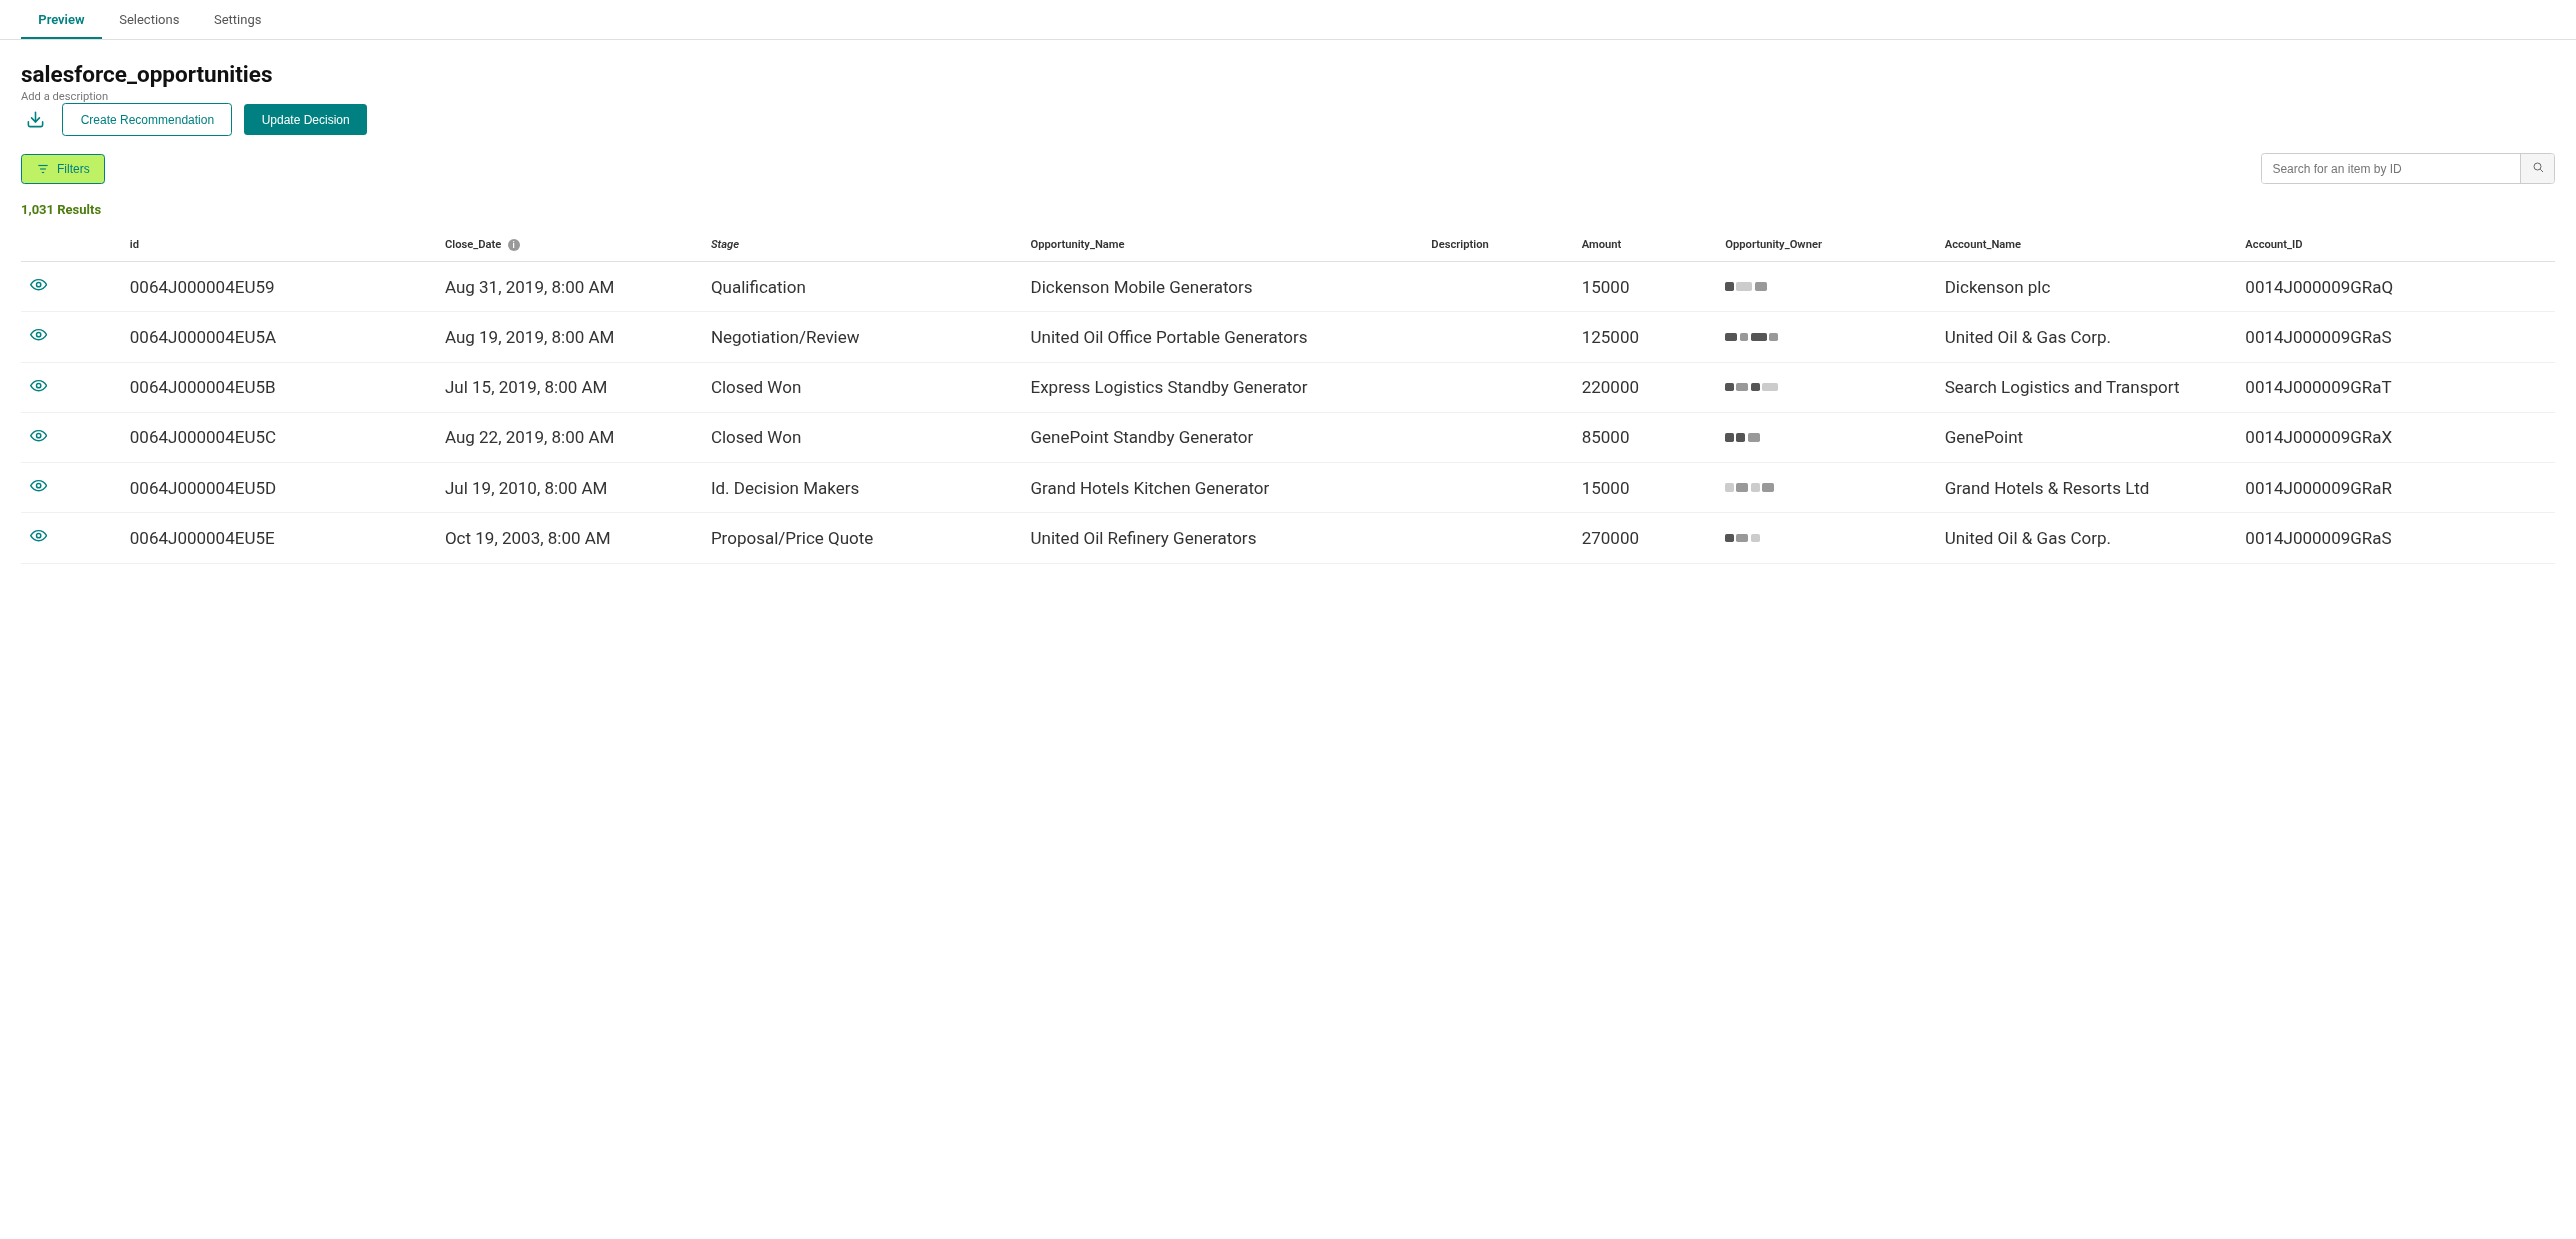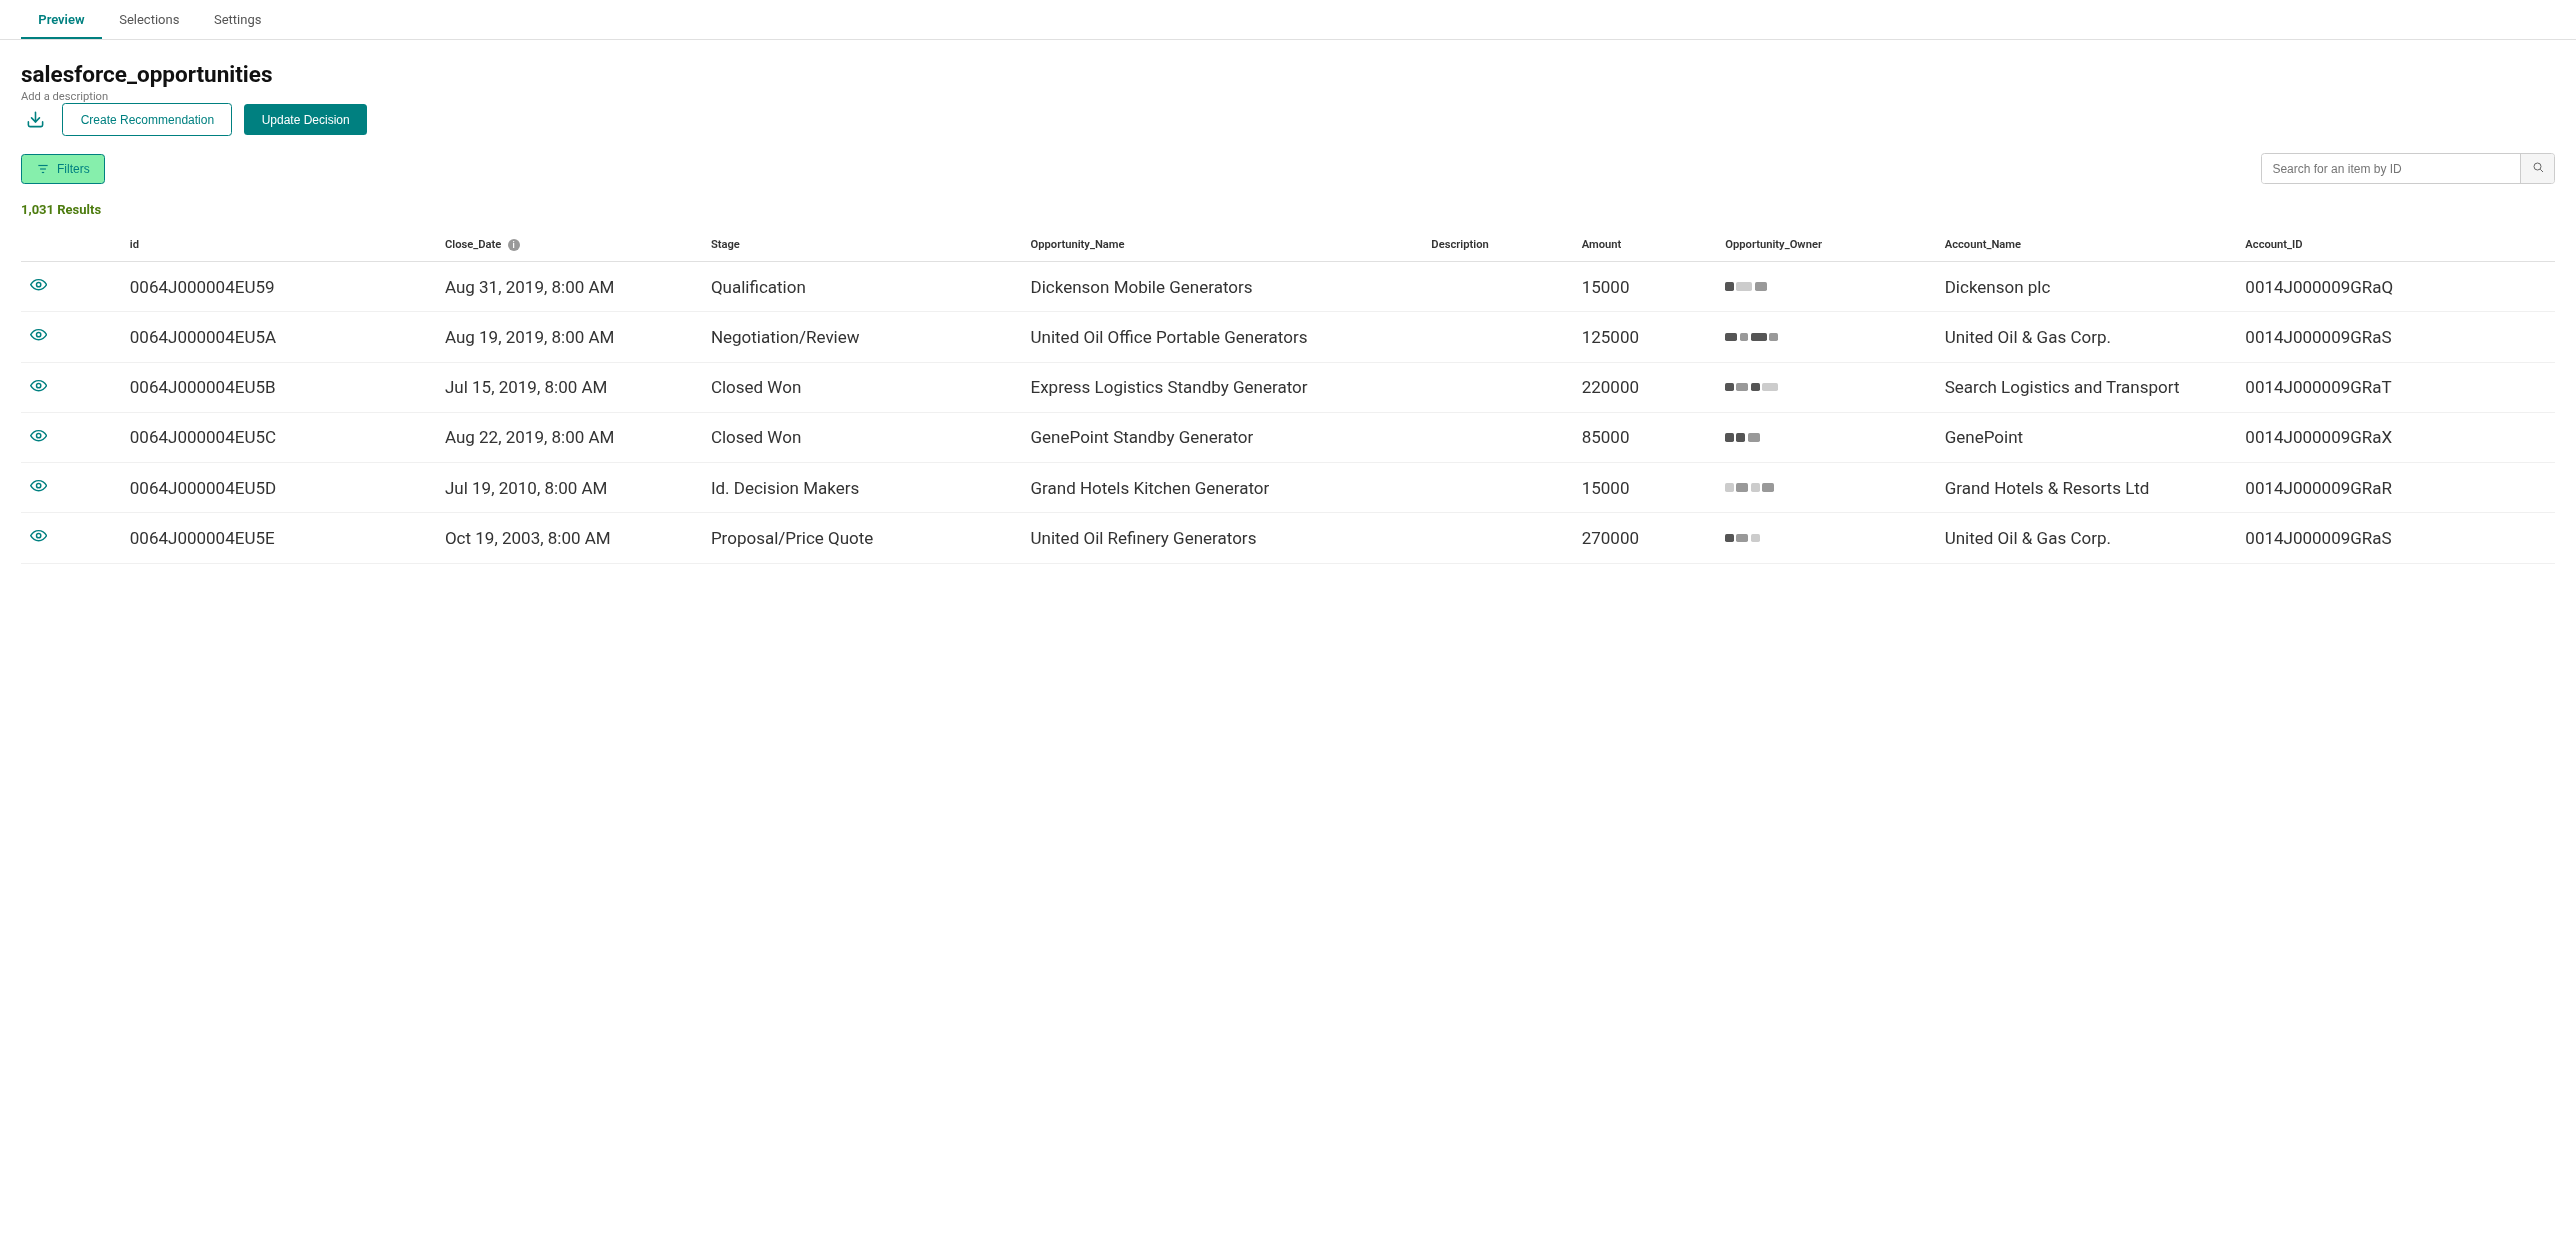--- a/index.html
+++ b/index.html
@@ -87,21 +87,21 @@
     
     .toolbar {
       padding: 17.3px 21px;
       display: flex;
       justify-content: space-between;
       align-items: center;
     }
     .filters-btn {
       border: 1.3px solid #008080;
       color: #008080;
-      background: #86efac;
+      background: #bef264;
       padding: 7px 14px;
       border-radius: 3.5px;
       cursor: pointer;
       font-size: 12px;
       display: flex;
       align-items: center;
       gap: 7px;
     }
     .search-box {
       display: flex;
@@ -179,21 +179,21 @@
       vertical-align: middle;
     }
     .eye-icon {
       color: #008080;
       cursor: pointer;
       font-size: 15.6px;
     }
     .col-id { width: 52px; }
     .col-row-id { width: 121px; }
     .col-date { width: 138px; }
-    .col-stage { width: 138px; }
+    .col-stage { width: 138px; font-style: italic; }
     .col-opp-name { width: 208px; }
     .col-desc { width: 78px; }
     .col-amount { width: 69px; }
     .col-owner { width: 104px; }
     .col-account-name { width: 156px; }
     .col-account-id { width: 138px; }
 
     
     .owner-avatars {
       display: flex;

